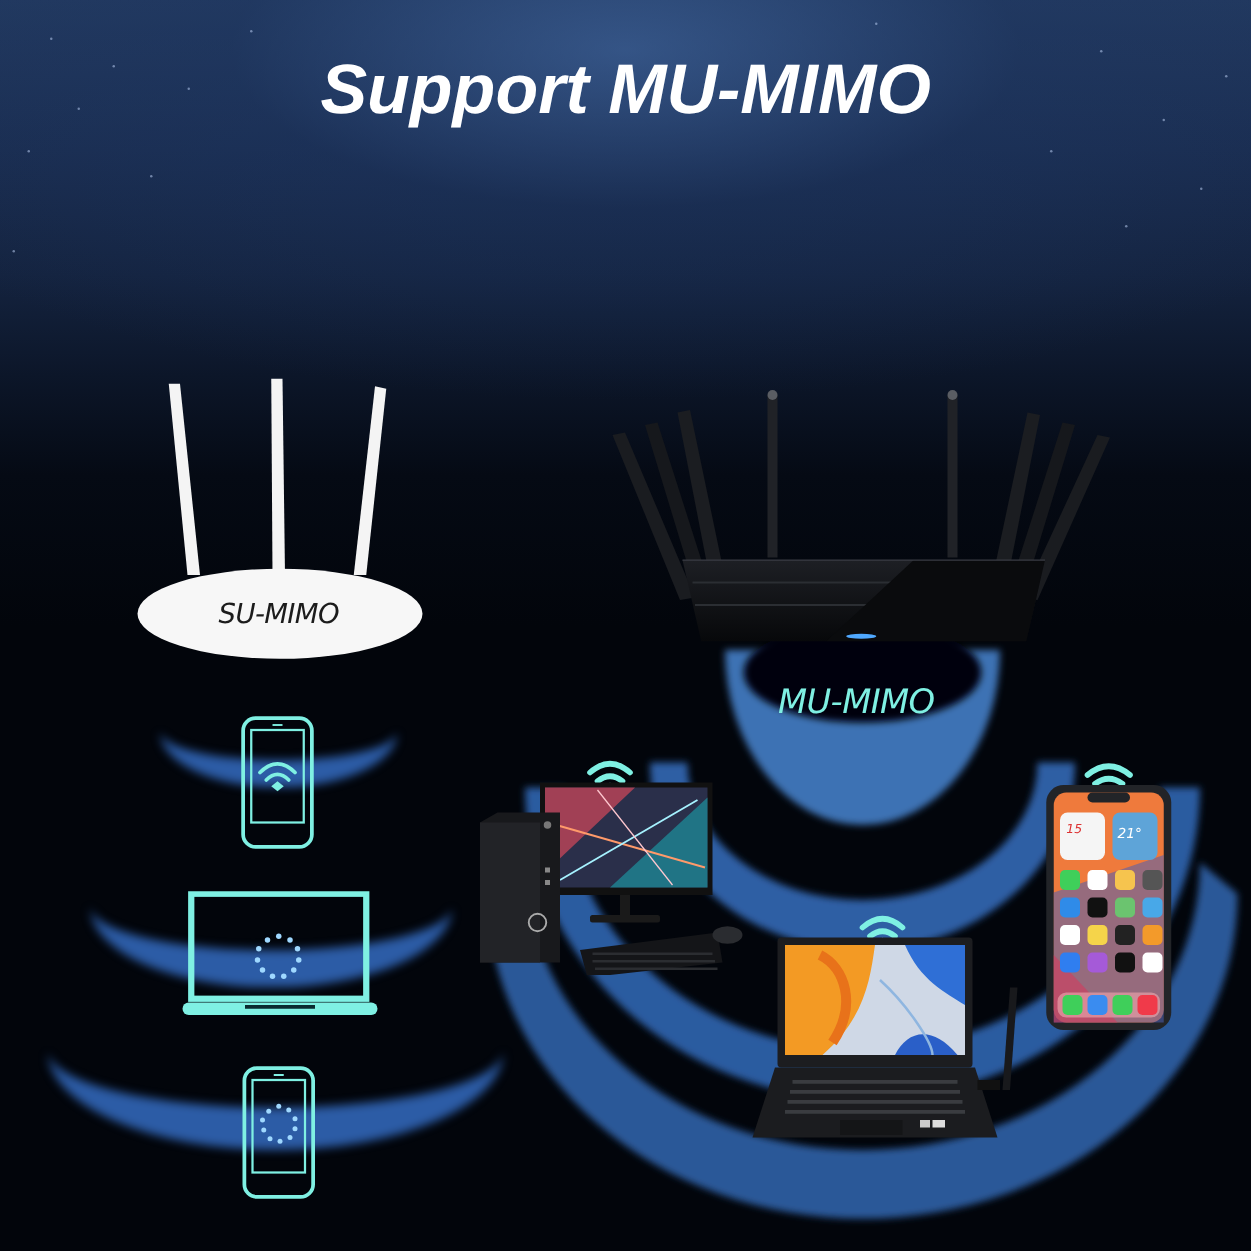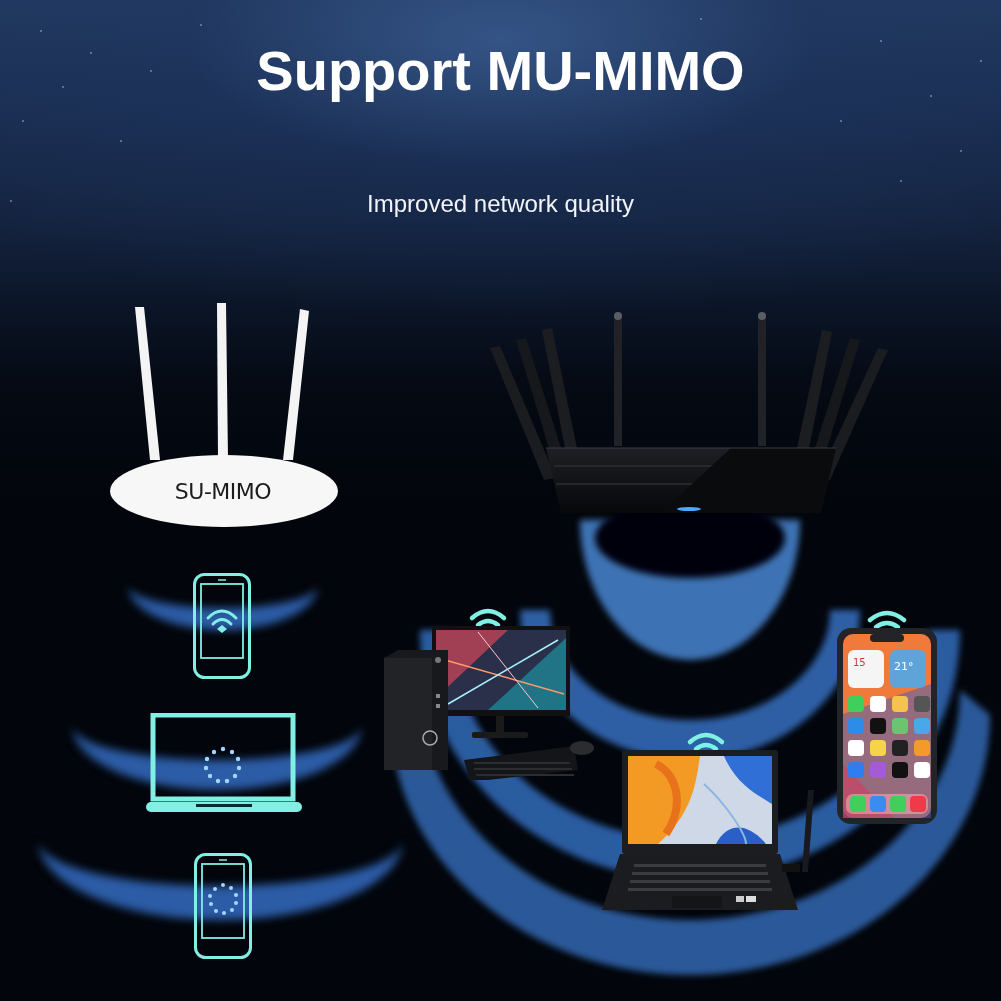--- a/index.html
+++ b/index.html
@@ -3,20 +3,21 @@
 <meta charset="utf-8">
 <style>
   * { margin: 0; padding: 0; box-sizing: border-box; }
   html, body { width: 1001px; height: 1001px; overflow: hidden; background: #02050b; }
   #stage {
     position: relative; width: 1001px; height: 1001px; overflow: hidden;
     background:
       radial-gradient(ellipse 70% 28% at 50% 4%, rgba(70,110,170,0.55) 0%, rgba(30,55,100,0.35) 45%, rgba(0,0,0,0) 100%),
       linear-gradient(180deg, #22395f 0%, #1a2d50 12%, #14233f 22%, #0c1629 30%, #050a14 38%, #02050b 50%, #02050b 100%);
     font-family: "Liberation Sans", sans-serif;
+    font-style: italic;
   }
   .sparkle { position: absolute; width: 2px; height: 2px; background: rgba(200,220,255,0.5); border-radius: 50%; }
 
   .title {
     position: absolute; left: 0; right: 0; top: 38px; text-align: center;
     color: #ffffff; font-weight: bold; font-size: 56px; letter-spacing: 0px;
   }
   .subtitle {
     position: absolute; left: 0; right: 0; text-align: center;
     color: #f2f4f8; font-size: 24px;
@@ -56,21 +57,20 @@
     <span class="sparkle" style="left:930px;top:95px"></span>
     <span class="sparkle" style="left:960px;top:150px"></span>
     <span class="sparkle" style="left:900px;top:180px"></span>
     <span class="sparkle" style="left:980px;top:60px"></span>
     <span class="sparkle" style="left:840px;top:120px"></span>
     <span class="sparkle" style="left:200px;top:24px"></span>
     <span class="sparkle" style="left:700px;top:18px"></span>
   </div>
 
   <div class="title">Support MU-MIMO</div>
-  <div class="subtitle sub2">Improved network quality</div>
 
   <div class="arc" style="left:128px;top:540px;width:190px;height:90px;border-bottom:22px solid #2c5ca6;border-left:0;border-right:0;border-top:0;"></div>
   <div class="arc" style="left:72px;top:660px;width:290px;height:130px;border-bottom:30px solid #2c5ca6;"></div>
   <div class="arc" style="left:38px;top:760px;width:365px;height:160px;border-bottom:34px solid #2c5ca6;"></div>
 
   <svg class="abs" style="left:100px;top:295px" width="250" height="240">
     <polygon points="35,12 44,12 60,165 50,165" fill="#f4f4f4"></polygon>
     <polygon points="117,8 126,8 128,165 118,165" fill="#f4f4f4"></polygon>
     <polygon points="200,14 209,16 193,165 183,165" fill="#f4f4f4"></polygon>
     <ellipse cx="124" cy="196" rx="114" ry="36" fill="#f7f7f7"></ellipse>
@@ -168,20 +168,21 @@
     <polygon points="364,30 374,32 332,170 320,168" fill="#16181c"></polygon>
     <polygon points="392,40 402,42 344,172 332,170" fill="#1a1c20"></polygon>
 
     <path d="M60 140 L350 140 L335 205 L75 205 Z" fill="url(#rbody)"></path>
     <line x1="68" y1="158" x2="342" y2="158" stroke="#2b2e33" stroke-width="1.5"></line>
     <line x1="70" y1="176" x2="340" y2="176" stroke="#2b2e33" stroke-width="1.5"></line>
     <path d="M245 140 L350 140 L335 205 L175 205 Z" fill="#0a0b0d"></path>
     <line x1="60" y1="140" x2="350" y2="140" stroke="#3a3d44" stroke-width="1"></line>
     <ellipse cx="203" cy="201" rx="12" ry="2" fill="#4fa8ff"></ellipse>
   </svg>
+  <div class="label-mu">MU-MIMO</div>
 
   <svg class="abs" style="left:378px;top:598px" width="220" height="182">
     <g fill="none" stroke="#7ff0e3" stroke-width="4.5" stroke-linecap="round">
       <path d="M94 20 Q110 6 126 20"></path>
       <path d="M100 27 Q110 19 120 27"></path>
     </g>
     <path d="M106 32 L110 28 L114 32 L110 36 Z" fill="#7ff0e3"></path>
 
     <rect x="54" y="28" width="138" height="90" fill="#111"></rect>
     <rect x="58" y="32" width="130" height="80" fill="#2a2f4a"></rect>

